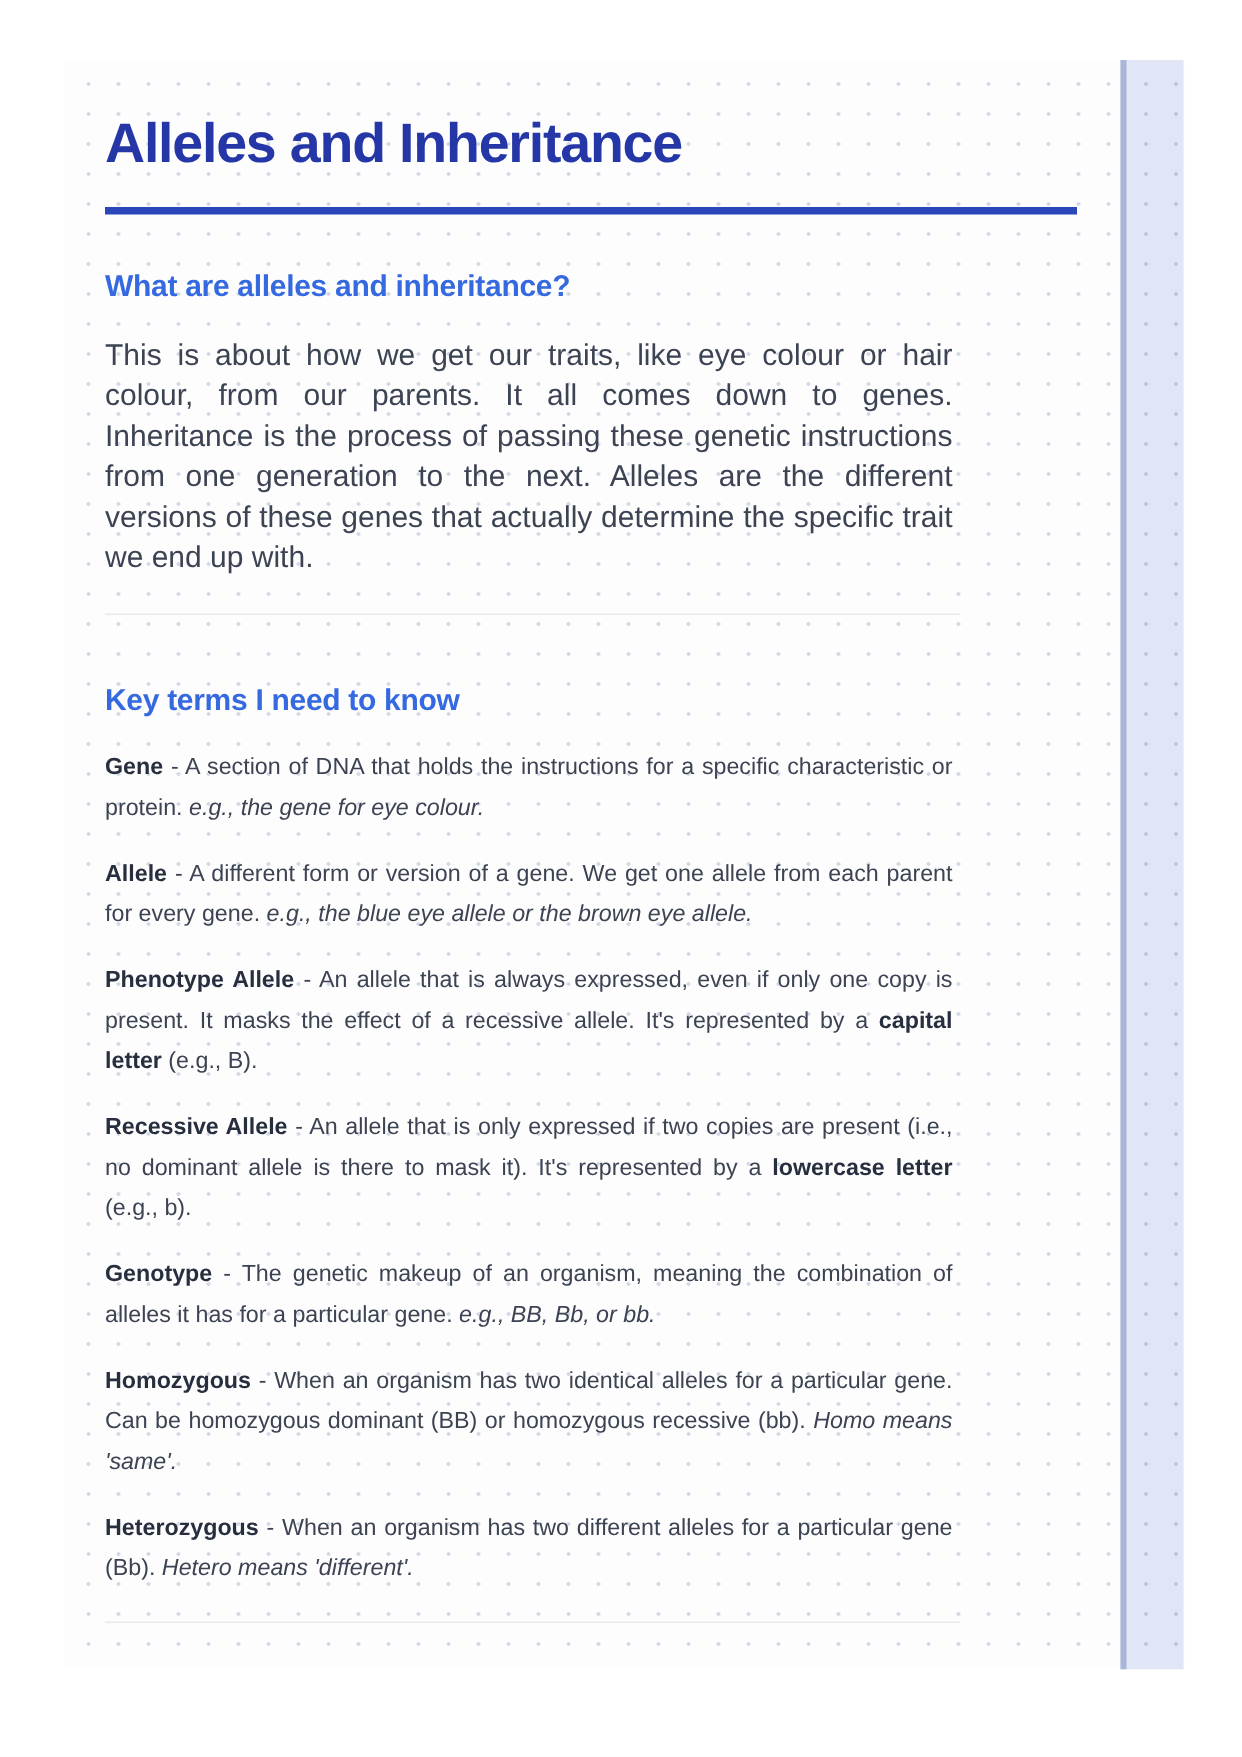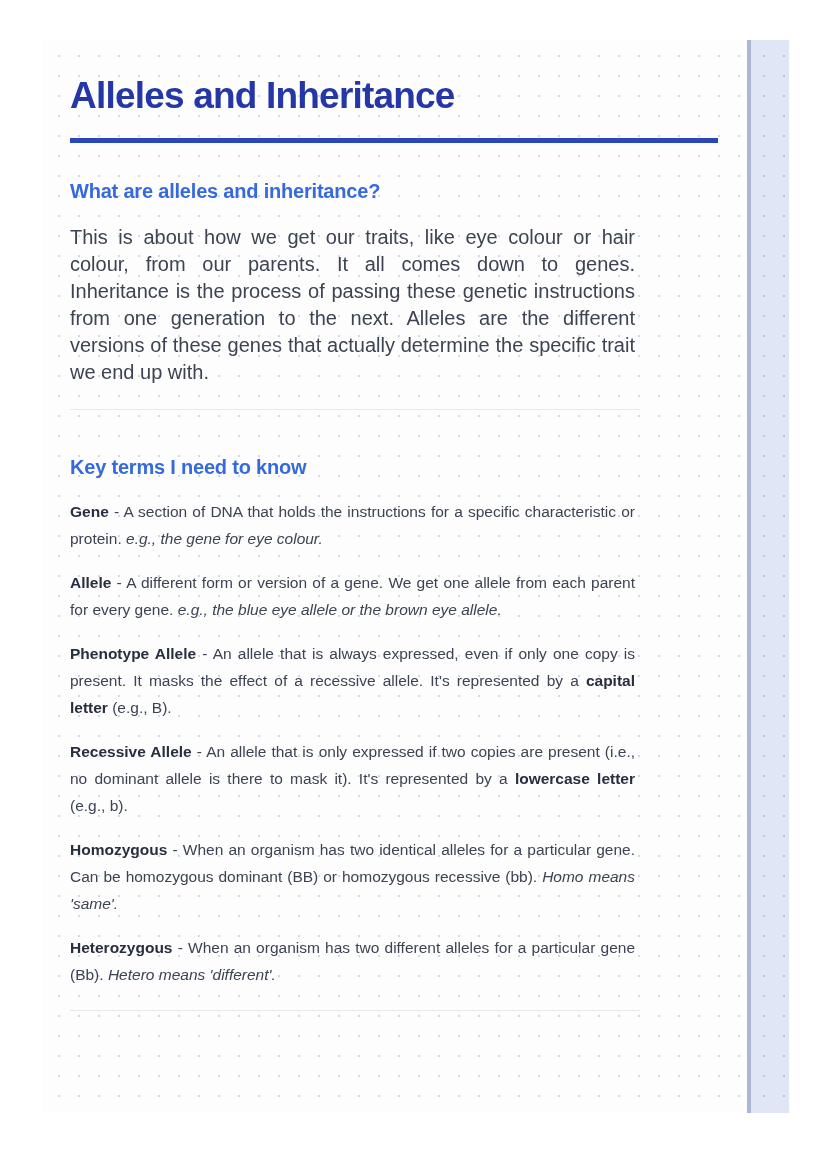--- a/index.html
+++ b/index.html
@@ -140,20 +140,23 @@
           <span> - A different form or version of a gene. We get one allele from each parent for every gene. </span><span class="seg-italic">e.g., the blue eye allele or the brown eye allele.</span></p>
 
           <p class="definition-item">
             <span class="definition-term">Phenotype Allele</span>
           <span> - An allele that is always expressed, even if only one copy is present. It masks the effect of a recessive allele. It's represented by a </span><span class="seg-bold">capital letter</span><span> (e.g., B).</span></p>
 
           <p class="definition-item">
             <span class="definition-term">Recessive Allele</span>
           <span> - An allele that is only expressed if two copies are present (i.e., no dominant allele is there to mask it). It's represented by a </span><span class="seg-bold">lowercase letter</span><span> (e.g., b).</span></p>
 
+          <p class="definition-item">
+            <span class="definition-term">Genotype</span>
+          <span> - The genetic makeup of an organism, meaning the combination of alleles it has for a particular gene. </span><span class="seg-italic">e.g., BB, Bb, or bb.</span></p>
 
 
           <p class="definition-item">
             <span class="definition-term">Homozygous</span>
           <span> - When an organism has two identical alleles for a particular gene. Can be homozygous dominant (BB) or homozygous recessive (bb). </span><span class="seg-italic">Homo means 'same'.</span></p>
 
           <p class="definition-item">
             <span class="definition-term">Heterozygous</span>
           <span> - When an organism has two different alleles for a particular gene (Bb). </span><span class="seg-italic">Hetero means 'different'.</span></p>
         </div>

